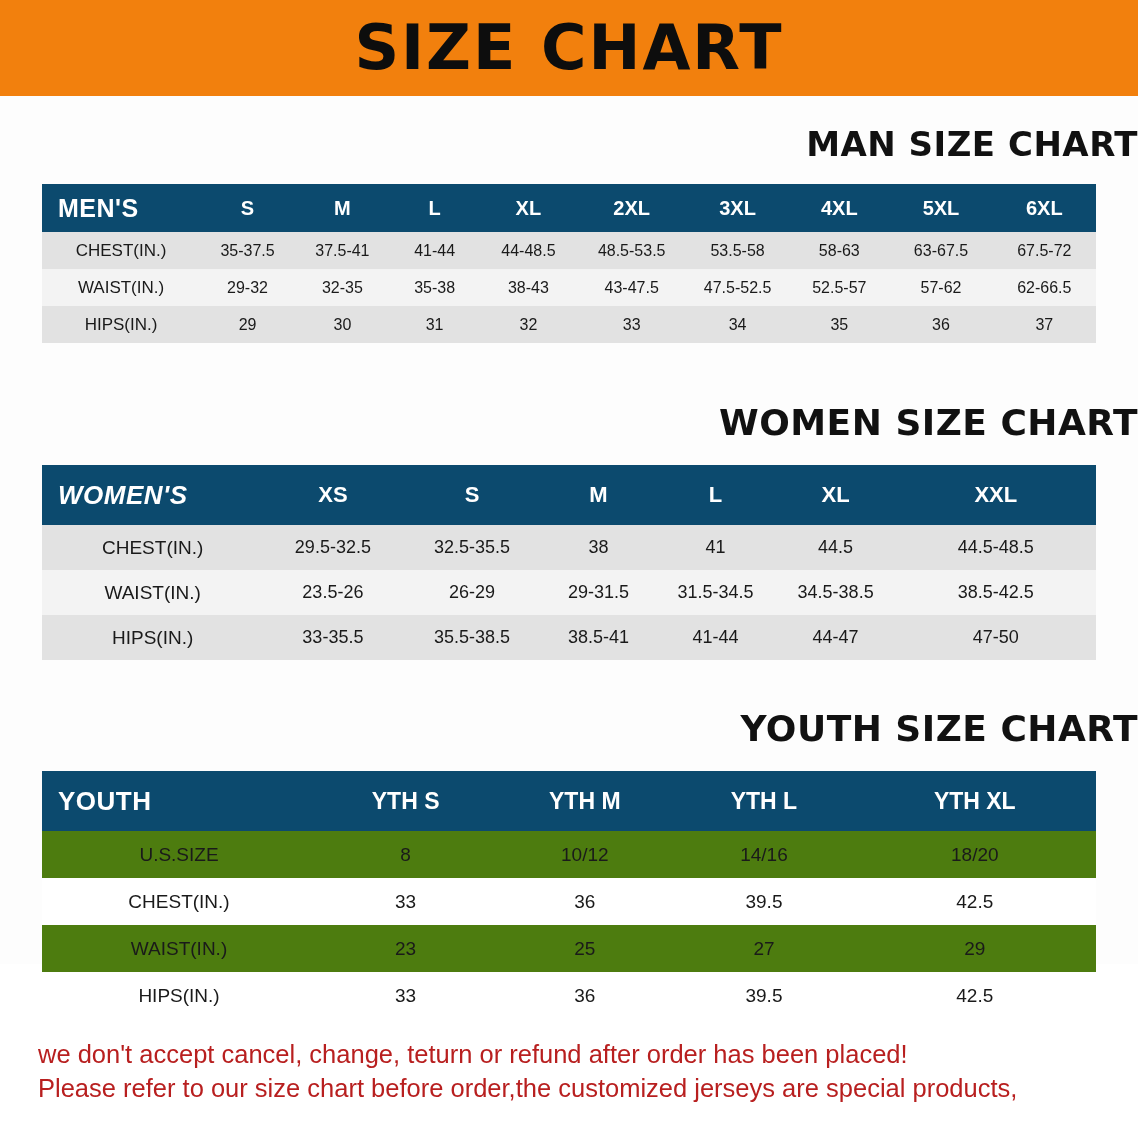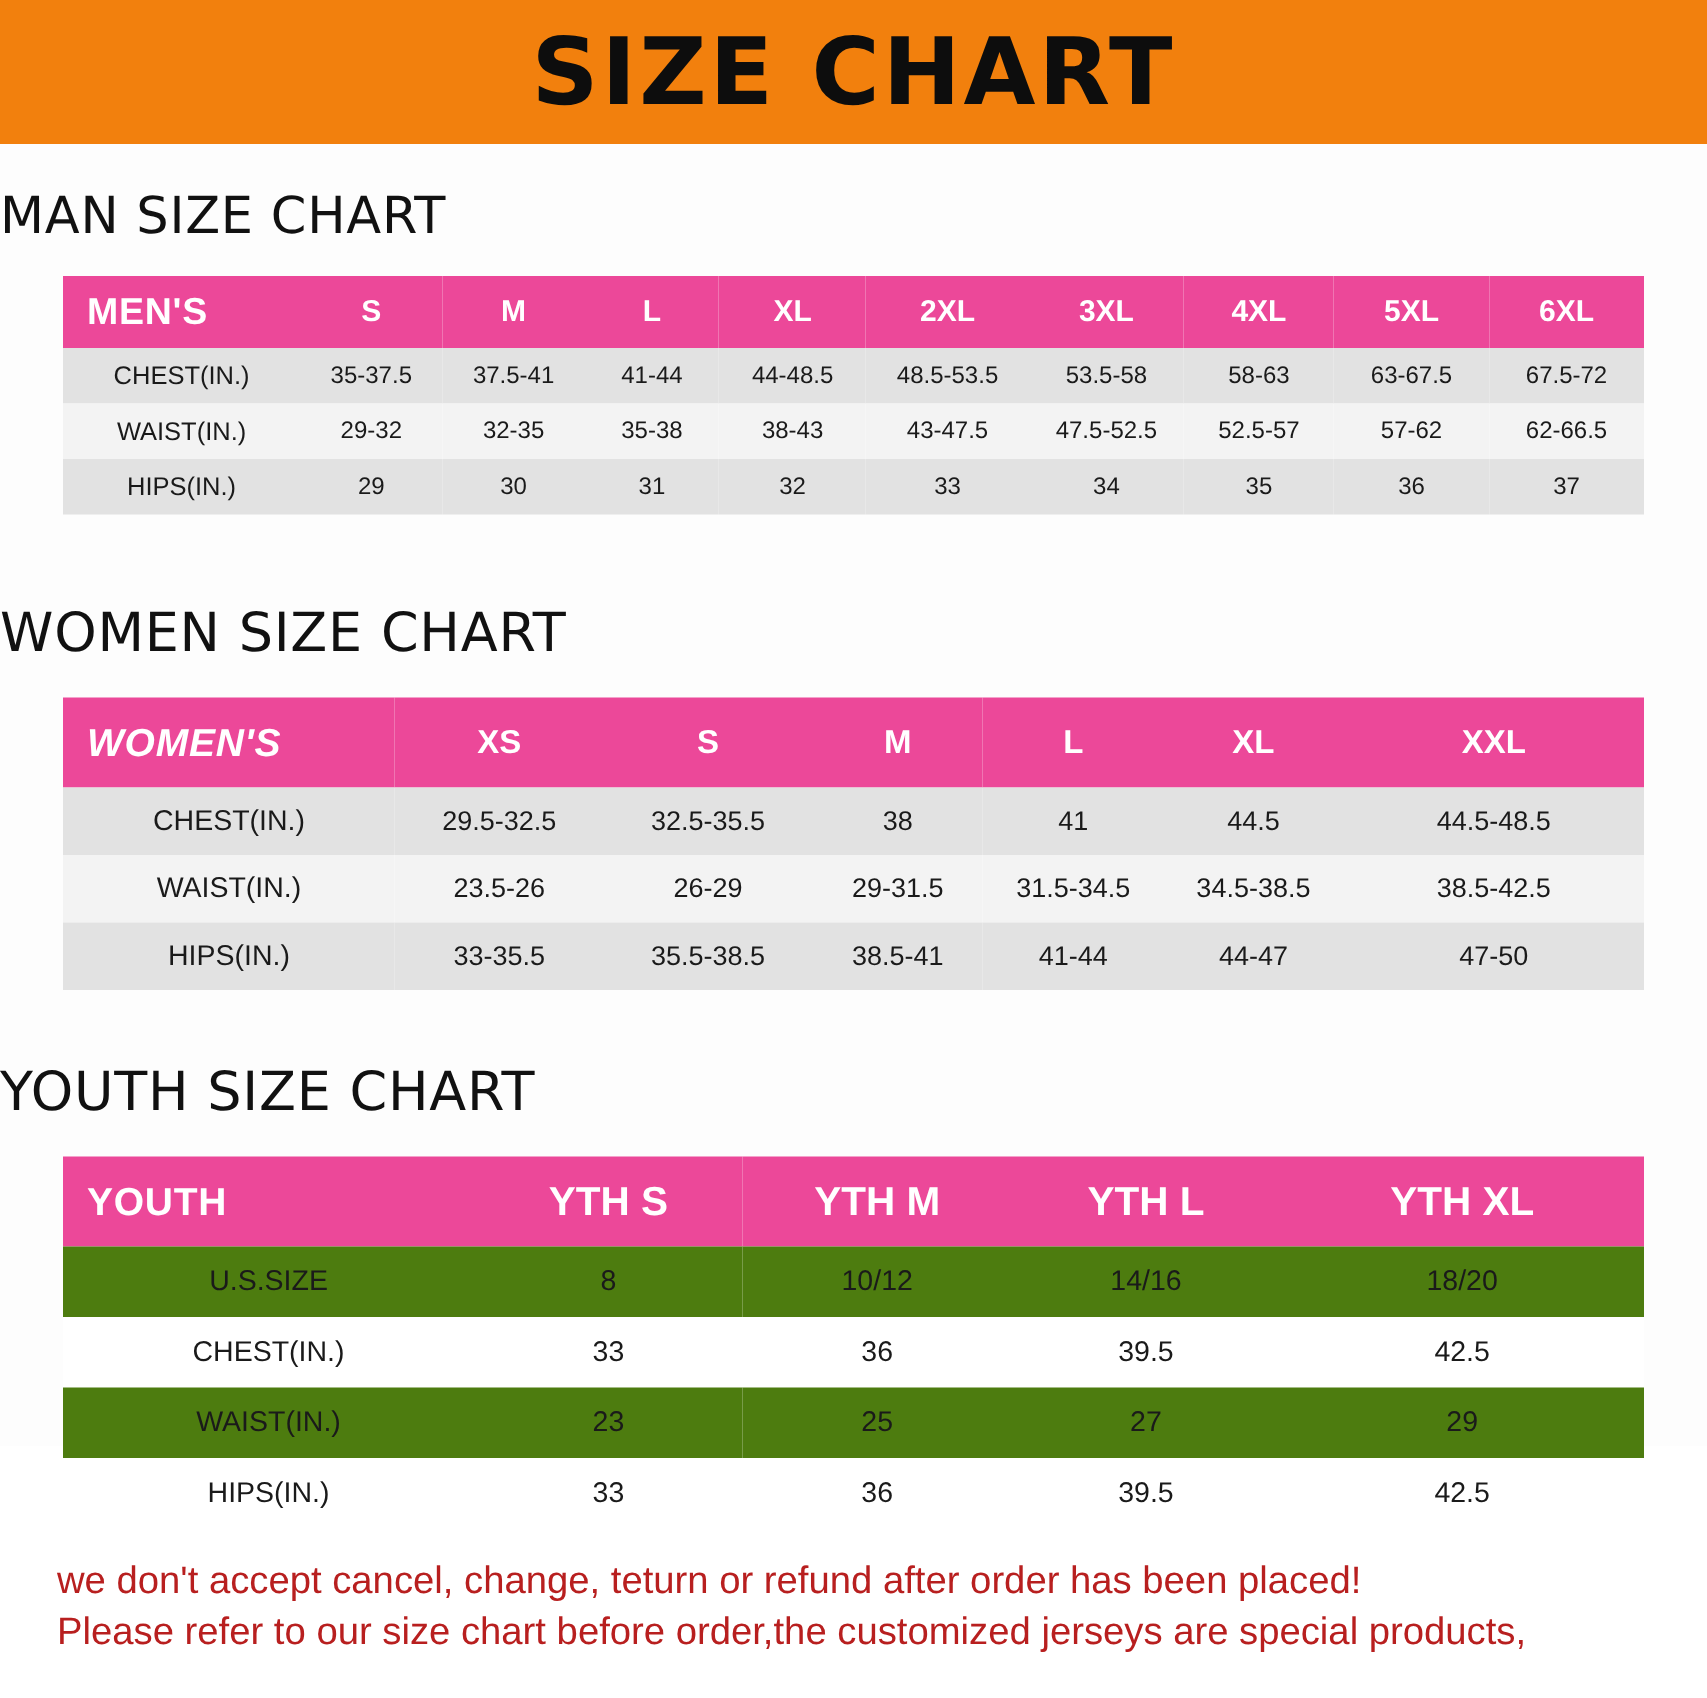--- a/index.html
+++ b/index.html
@@ -33,23 +33,23 @@
     font-family: "DejaVu Sans", sans-serif;
     font-weight: bold;
     font-size: 62px;
     letter-spacing: 2px;
     color: #0d0d0d;
     line-height: 1;
   }
 
   
   .section-title {
-    text-align: left;
+    text-align: right;
     font-family: "DejaVu Sans", sans-serif;
-    font-weight: normal;
+    font-weight: bold;
     color: #111111;
     letter-spacing: 0.5px;
   }
   .st-man   { font-size: 34px; margin-top: 28px; margin-bottom: 20px; }
   .st-women { font-size: 36px; margin-top: 59px; margin-bottom: 22px; }
   .st-youth { font-size: 36px; margin-top: 48px; margin-bottom: 22px; }
 
   
   .table-wrap {
     margin: 0 42px;
@@ -60,21 +60,21 @@
     table-layout: fixed;
   }
   th, td {
     text-align: center;
     vertical-align: middle;
     font-family: "Liberation Sans", sans-serif;
   }
 
   
   thead tr {
-    background: #ec4899;
+    background: #0c4a6e;
   }
   thead th {
     color: #ffffff;
     font-weight: bold;
   }
   thead th.rowlabel {
     text-align: left;
     padding-left: 16px;
   }
 
@@ -88,21 +88,21 @@
 
   
   .women-table thead th { font-size: 22px; height: 58px; }
   .women-table thead th.rowlabel { font-size: 26px; letter-spacing: .5px; font-style: italic; }
   .women-table tbody td { font-size: 18px; height: 43px; color: #1a1a1a; }
   .women-table tbody td.rowlabel { font-size: 19px; }
   .women-table tbody tr.odd  { background: #e2e2e2; }
   .women-table tbody tr.even { background: #f3f3f3; }
 
   
-  .youth-table thead th { font-size: 27px; height: 58px; }
+  .youth-table thead th { font-size: 23px; height: 58px; }
   .youth-table thead th.rowlabel { font-size: 26px; letter-spacing: .5px; margin-top: 12px; }
   .youth-table tbody td { font-size: 19px; height: 45px; color: #1a1a1a; }
   .youth-table tbody td.rowlabel { font-size: 19px; }
   .youth-table tbody tr.odd  { background: #4d7c0f; }
   .youth-table tbody tr.even { background: #ffffff; }
 
   td.rowlabel, th.rowlabel {
     text-align: center;
   }
 

